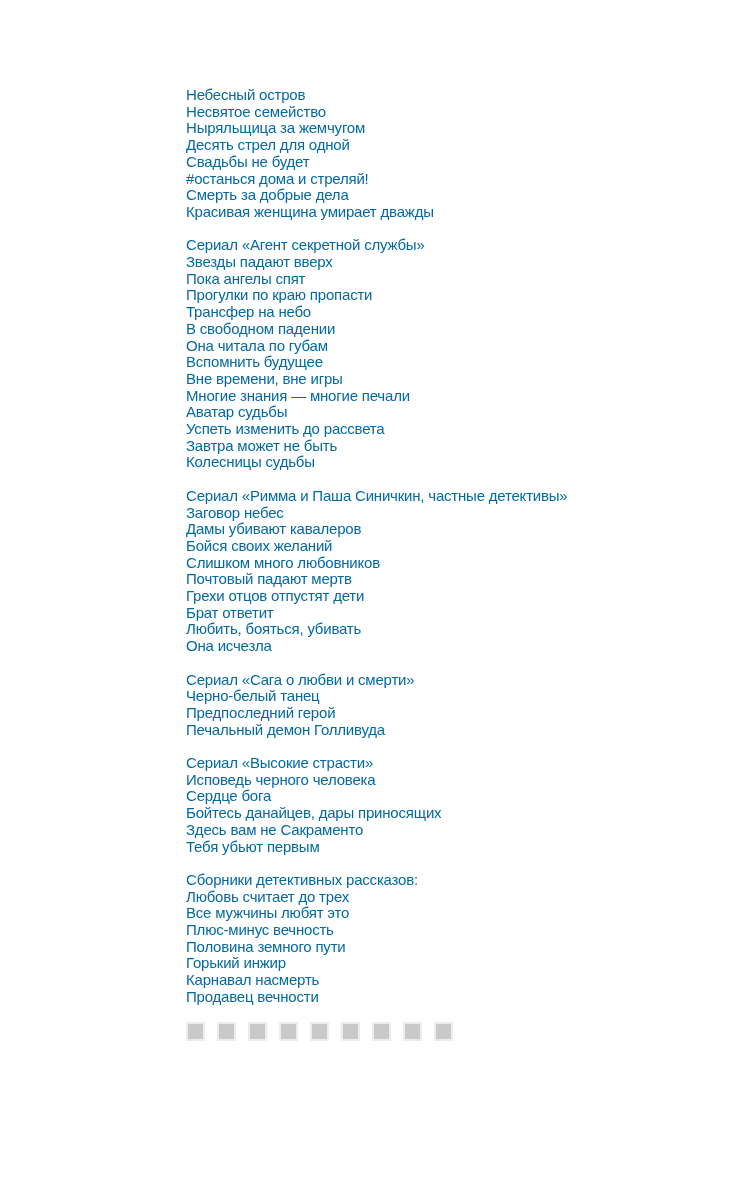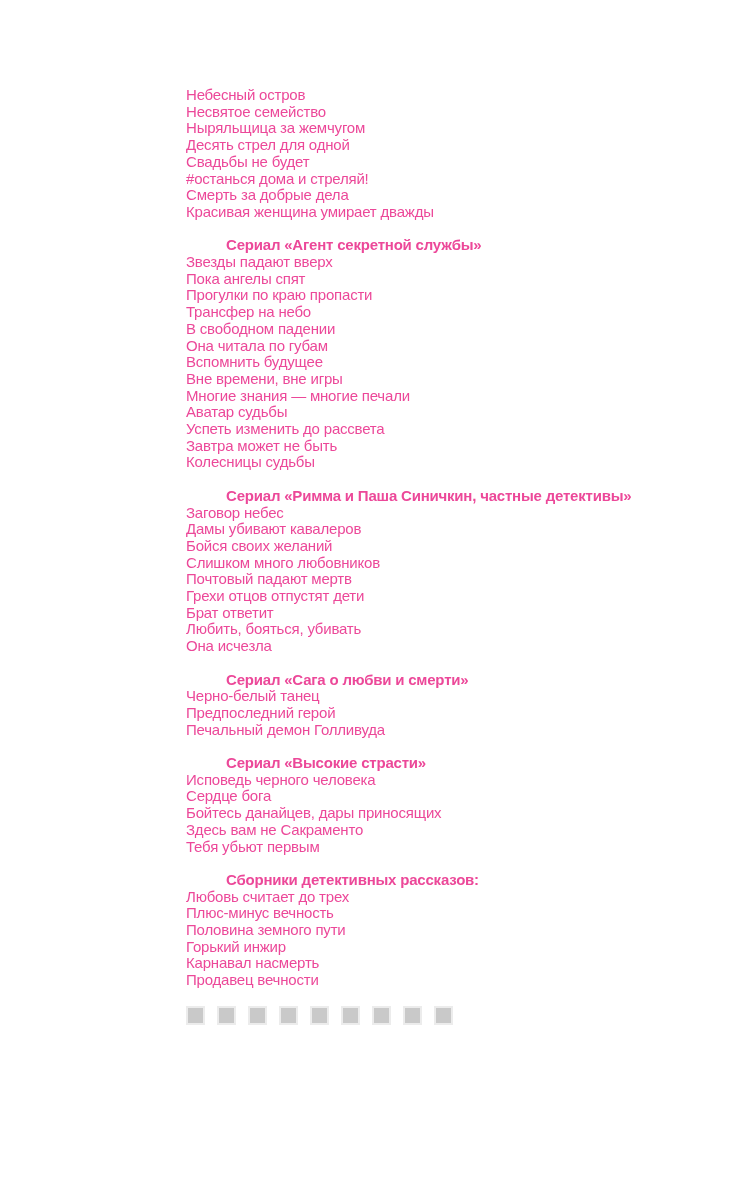--- a/index.html
+++ b/index.html
@@ -7,43 +7,42 @@
     padding: 0;
     background: #ffffff;
   }
   .page {
     position: relative;
     width: 738px;
     height: 1181px;
     background: #ffffff;
     overflow: hidden;
     font-family: "Liberation Sans", sans-serif;
-    color: #ec4899;
+    color: #0369a1;
   }
   .content {
     position: absolute;
     left: 186px;
     top: 87px;
     right: 60px;
   }
   .section {
     margin: 0 0 16.7px 0;
   }
   .section:last-of-type {
     margin-bottom: 0;
   }
   .line {
     font-size: 15px;
     line-height: 16.7px;
     letter-spacing: -0.2px;
     white-space: nowrap;
   }
   .header {
-    font-weight: bold;
-    margin-left: 40px;
+    font-weight: normal;
   }
   .ornament-row {
     display: flex;
     gap: 12px;
     margin-top: 13px;
   }
   .ornament-square {
     width: 15px;
     height: 15px;
     background: #c9c9c9;
@@ -109,20 +108,21 @@
       <div class="line">Исповедь черного человека</div>
       <div class="line">Сердце бога</div>
       <div class="line">Бойтесь данайцев, дары приносящих</div>
       <div class="line">Здесь вам не Сакраменто</div>
       <div class="line">Тебя убьют первым</div>
     </div>
 
     <div class="section">
       <div class="line header">Сборники детективных рассказов:</div>
       <div class="line">Любовь считает до трех</div>
+      <div class="line">Все мужчины любят это</div>
       <div class="line">Плюс-минус вечность</div>
       <div class="line">Половина земного пути</div>
       <div class="line">Горький инжир</div>
       <div class="line">Карнавал насмерть</div>
       <div class="line">Продавец вечности</div>
     </div>
 
     <div class="ornament-row">
         <div class="ornament-square" style="background: rgb(201, 201, 201); border-color: rgb(236, 236, 236);"></div>
         <div class="ornament-square" style="background: rgb(201, 201, 201); border-color: rgb(236, 236, 236);"></div>

